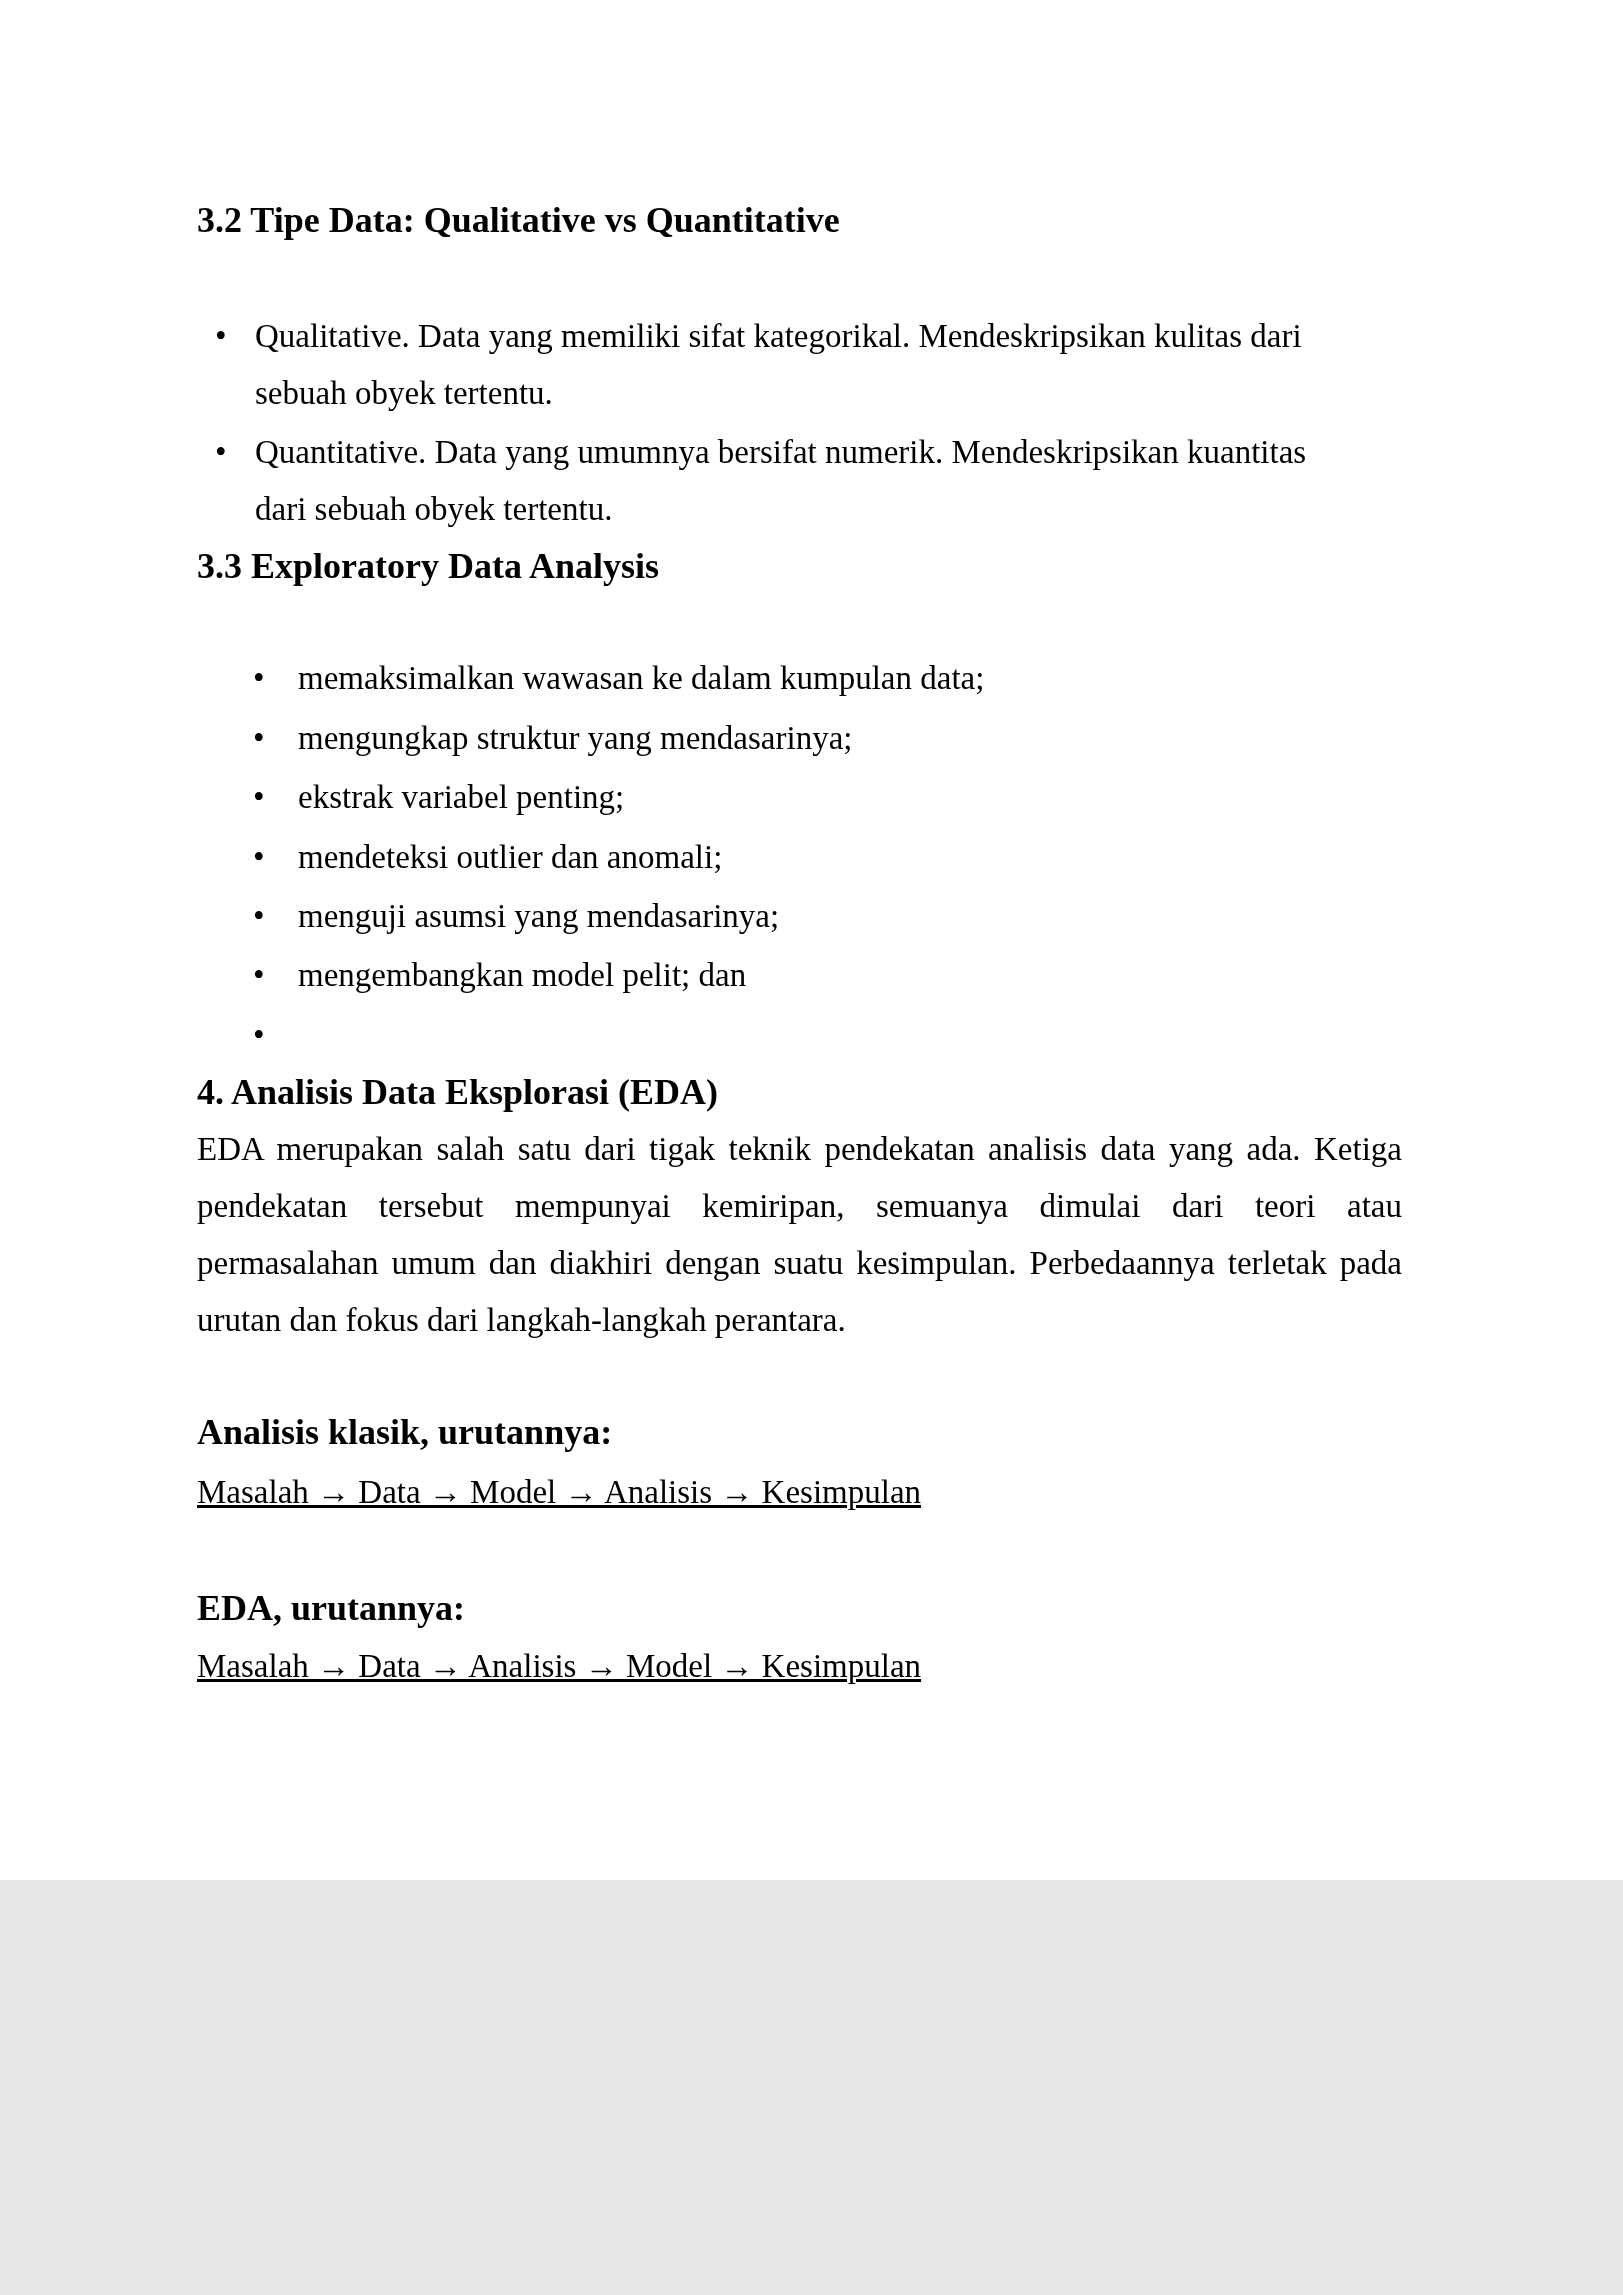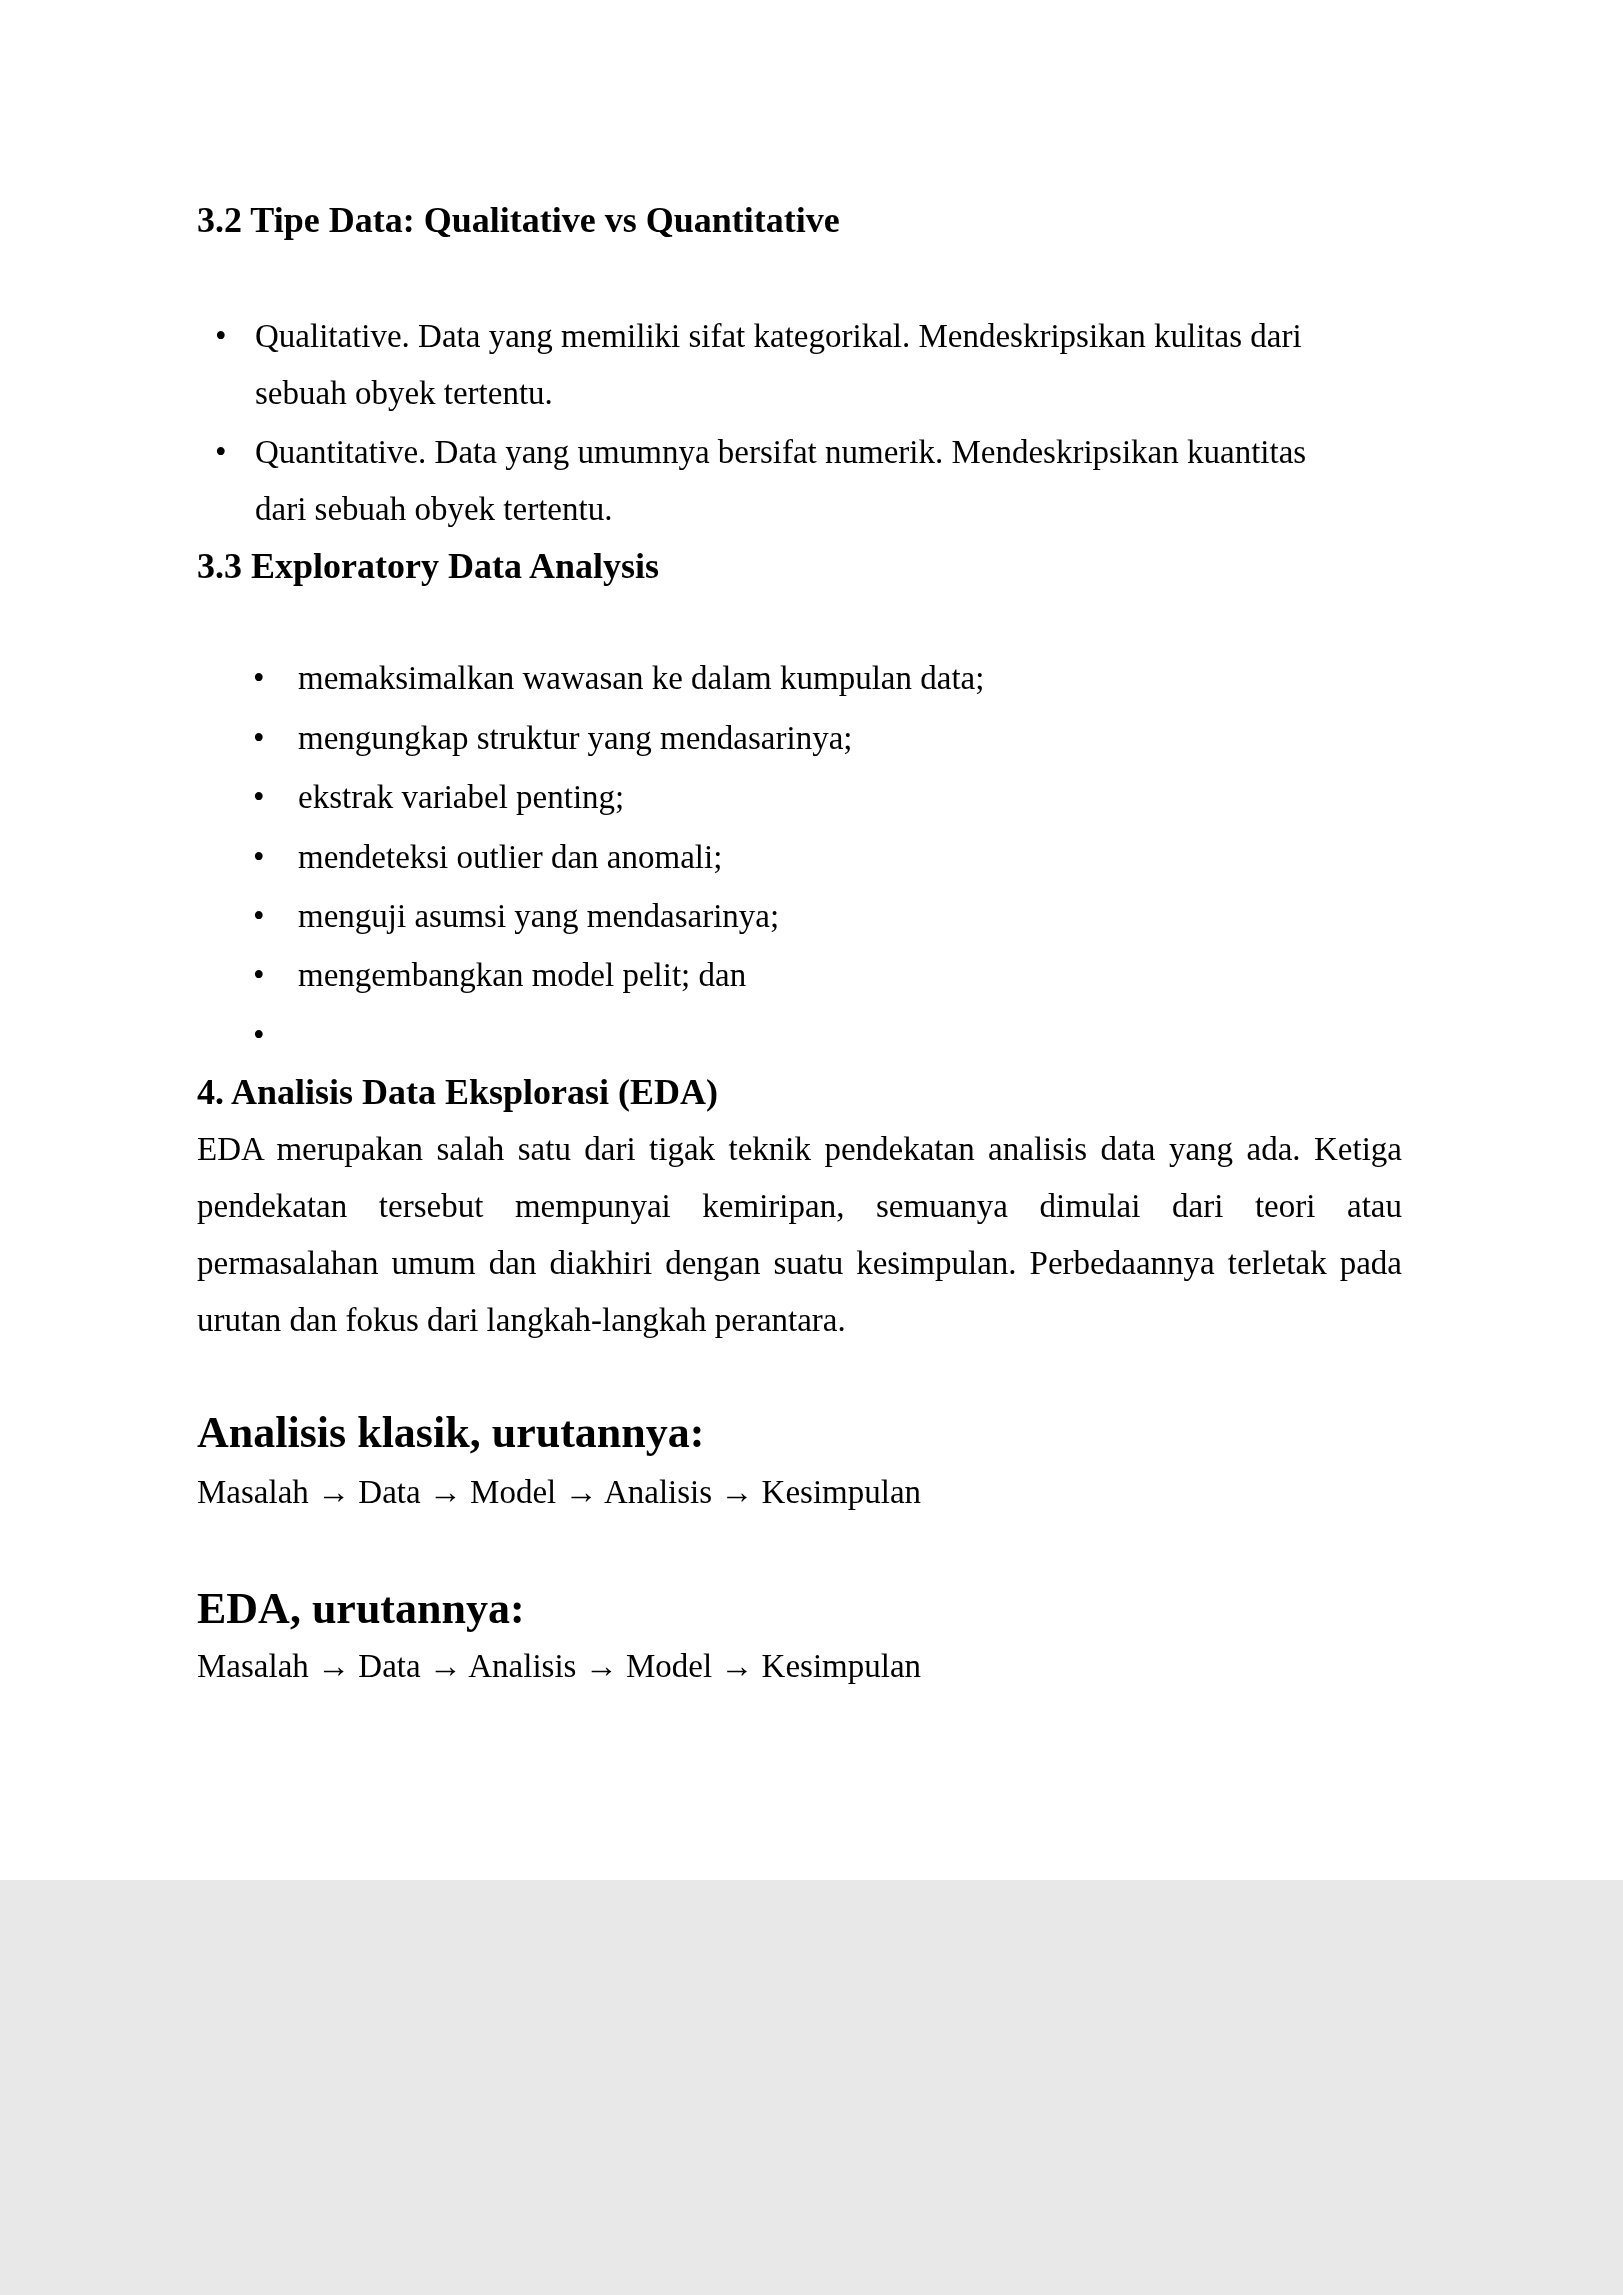--- a/index.html
+++ b/index.html
@@ -55,29 +55,30 @@
   ul.list-level2 { margin-top: 55px; }
   ul.list-level2 li { padding-left: 56px; }
   ul.list-level2 .bullet { width: 45px; }
 
   .mt-heading-33 { margin-top: 59px; }
   .mt-para-33   { margin-top: 57px; }
   .mt-heading-4 { margin-top: 59px; }
   .mt-para-4    { margin-top: 61px; }
 
   .flow-label {
-    font-size: 44px;
+    font-size: 36px;
     font-weight: bold;
     line-height: 57px;
     margin: 0;
   }
   .flow-line {
     font-size: 33px;
     line-height: 57px;
     margin: 0;
+    text-decoration: underline;
   }
   .mt-label-classic { margin-top: 55px; }
   .mt-flow-classic  { margin-top: 3.2px; }
   .mt-label-eda     { margin-top: 59px; }
   .mt-flow-eda      { margin-top: 0.8px; }
 </style>
 </head>
 <body>
 
 <div class="page">

